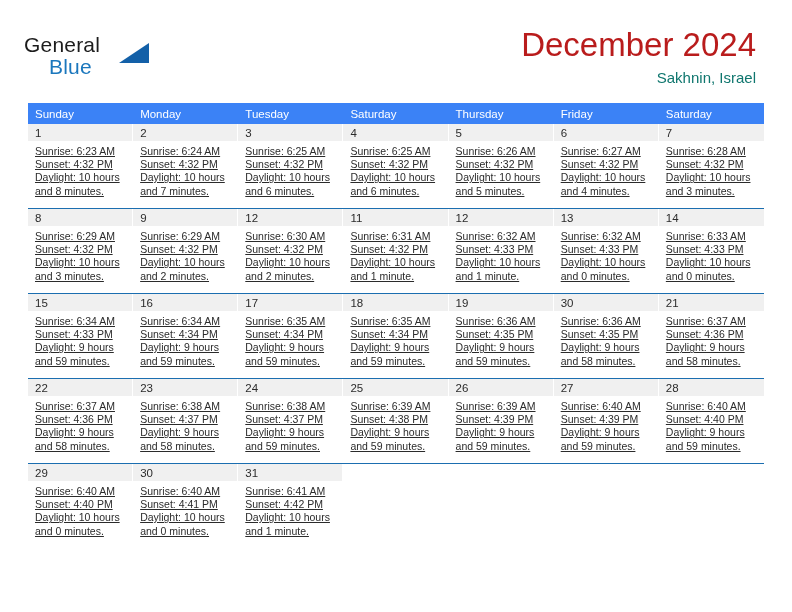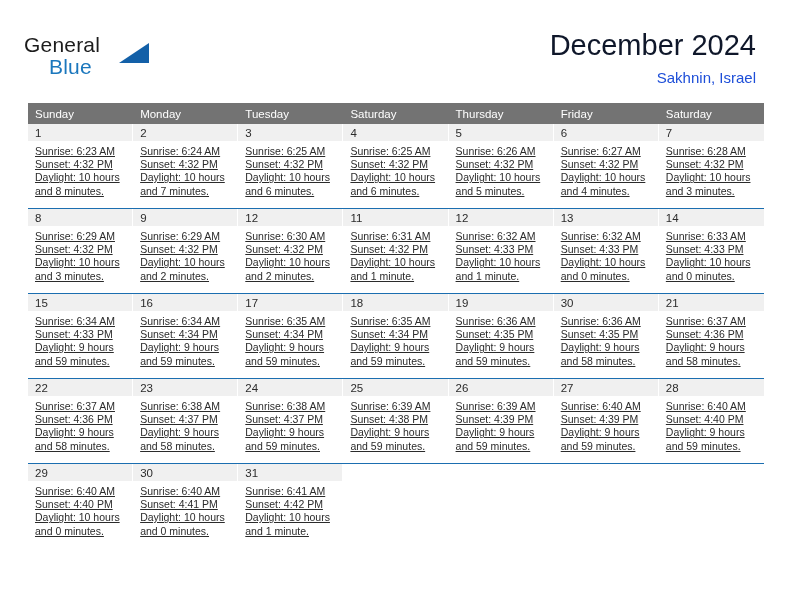--- a/index.html
+++ b/index.html
@@ -64,44 +64,44 @@
     border-bottom: 20px solid #1360a8;
   }
 
   .title-block {
     position: absolute;
     right: 36px;
     top: 28px;
     text-align: right;
   }
   .cal-title {
-    font-size: 29px;
-    color: #0f172a;
+    font-size: 33px;
+    color: #b91c1c;
     line-height: 34px;
     white-space: nowrap;
   }
   .cal-subtitle {
     font-size: 15px;
-    color: #1d4ed8;
+    color: #0f766e;
     line-height: 20px;
     margin-top: 6px;
     white-space: nowrap;
   }
 
   
   .calendar {
     position: absolute;
     left: 28px;
     top: 103px;
     width: 736px;
     border-collapse: collapse;
     table-layout: fixed;
   }
   .calendar th {
-    background: #737373;
+    background: #3b82f6;
     color: #ffffff;
     font-size: 11.5px;
     font-weight: normal;
     text-align: left;
     padding: 4px 0 4px 7px;
     height: 13px;
     border: none;
   }
   .calendar td {
     vertical-align: top;

